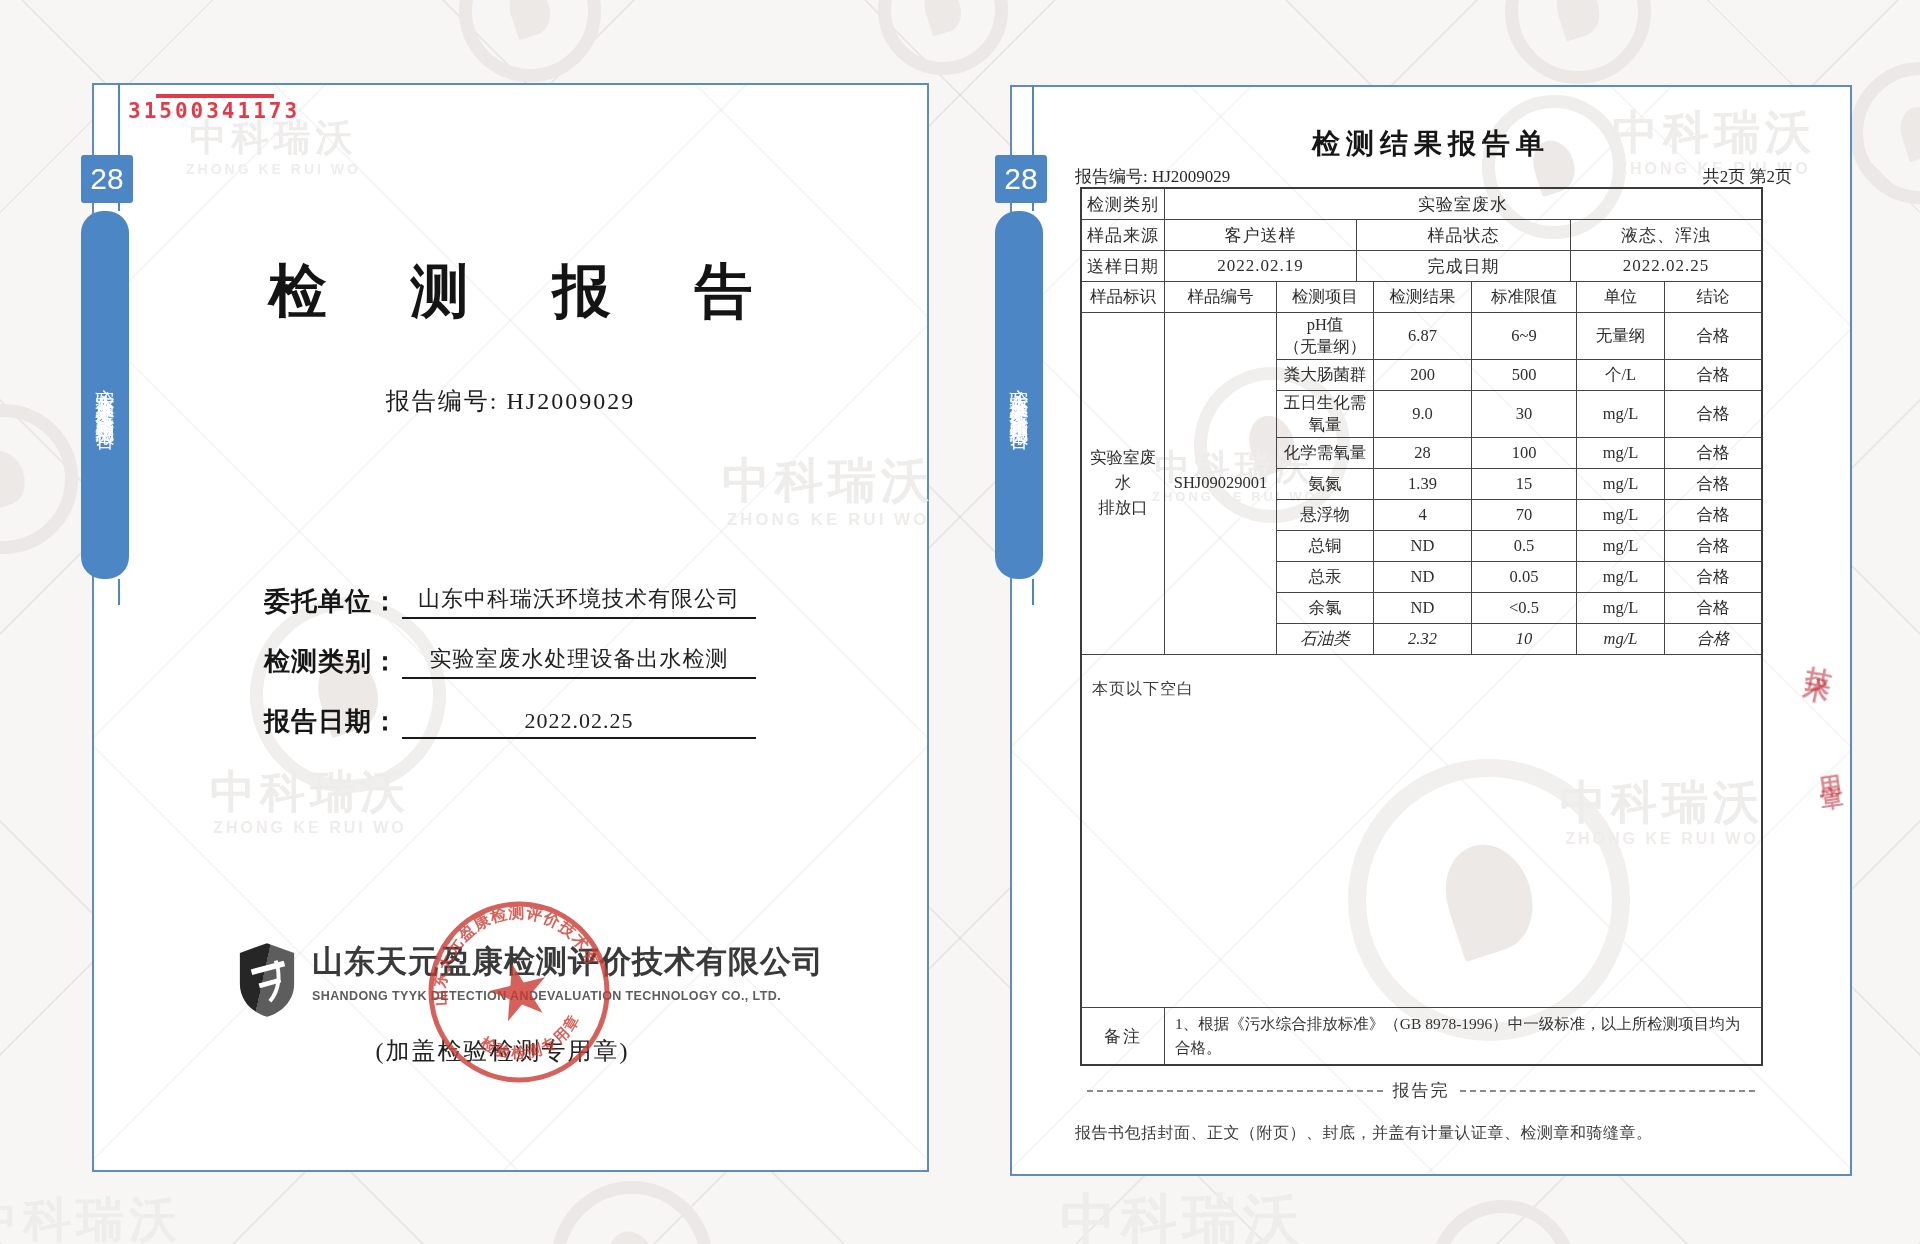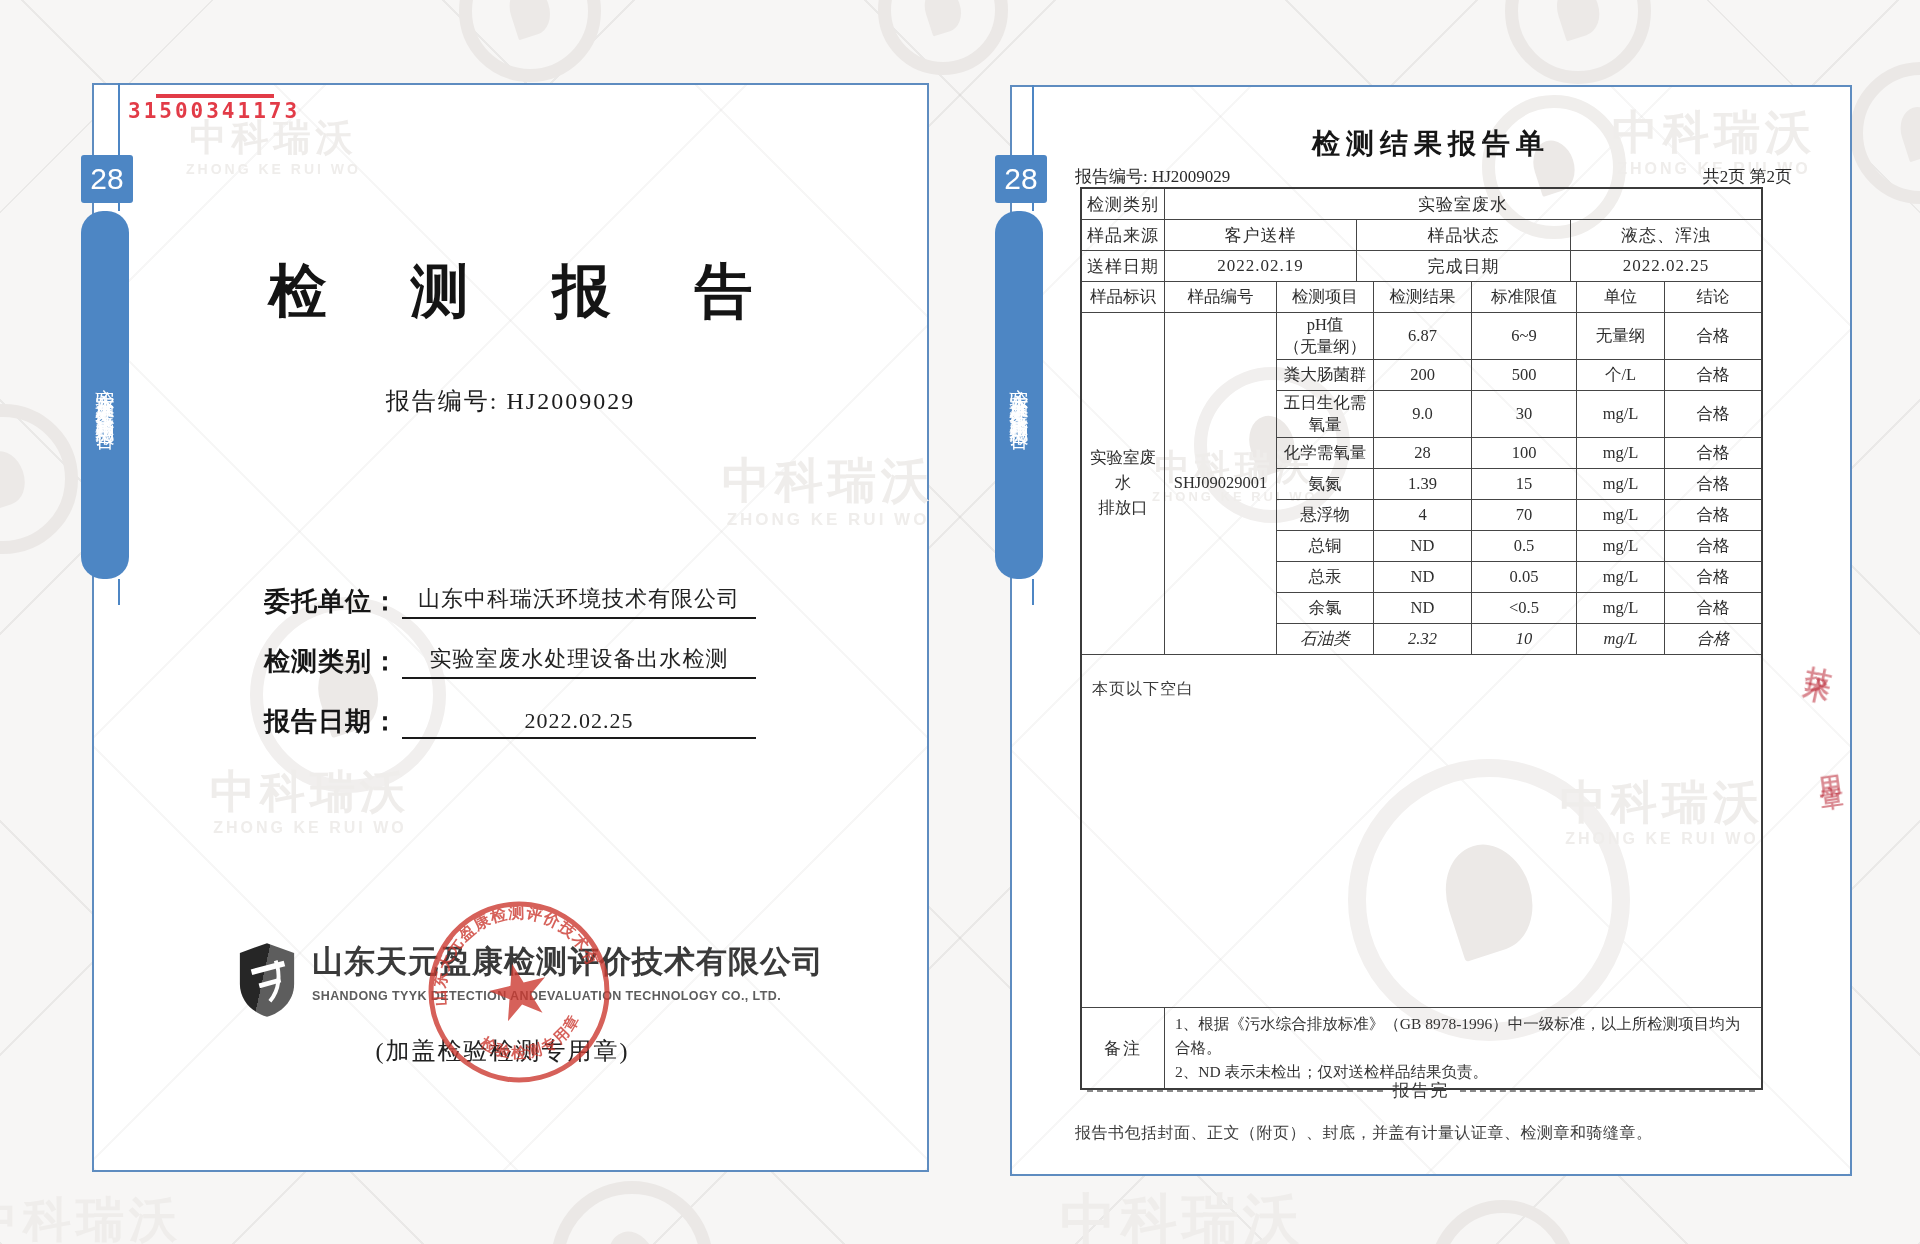--- a/index.html
+++ b/index.html
@@ -351,21 +351,20 @@
           </div>
         </div>
       </div>
       <div class="empty-area">
         <span class="blank-note">本页以下空白</span>
       </div>
       <div class="rrow">
         <div class="rlabel">备注</div>
         <div class="rbody">
           <div>1、根据《污水综合排放标准》（GB 8978-1996）中一级标准，以上所检测项目均为合格。</div>
-          <div>2、ND 表示未检出；仅对送检样品结果负责。</div>
         </div>
       </div>
     </div>
 
     <div class="endline">
       <span class="dash"></span>
       <span class="endtext">报告完</span>
       <span class="dash"></span>
     </div>
 

